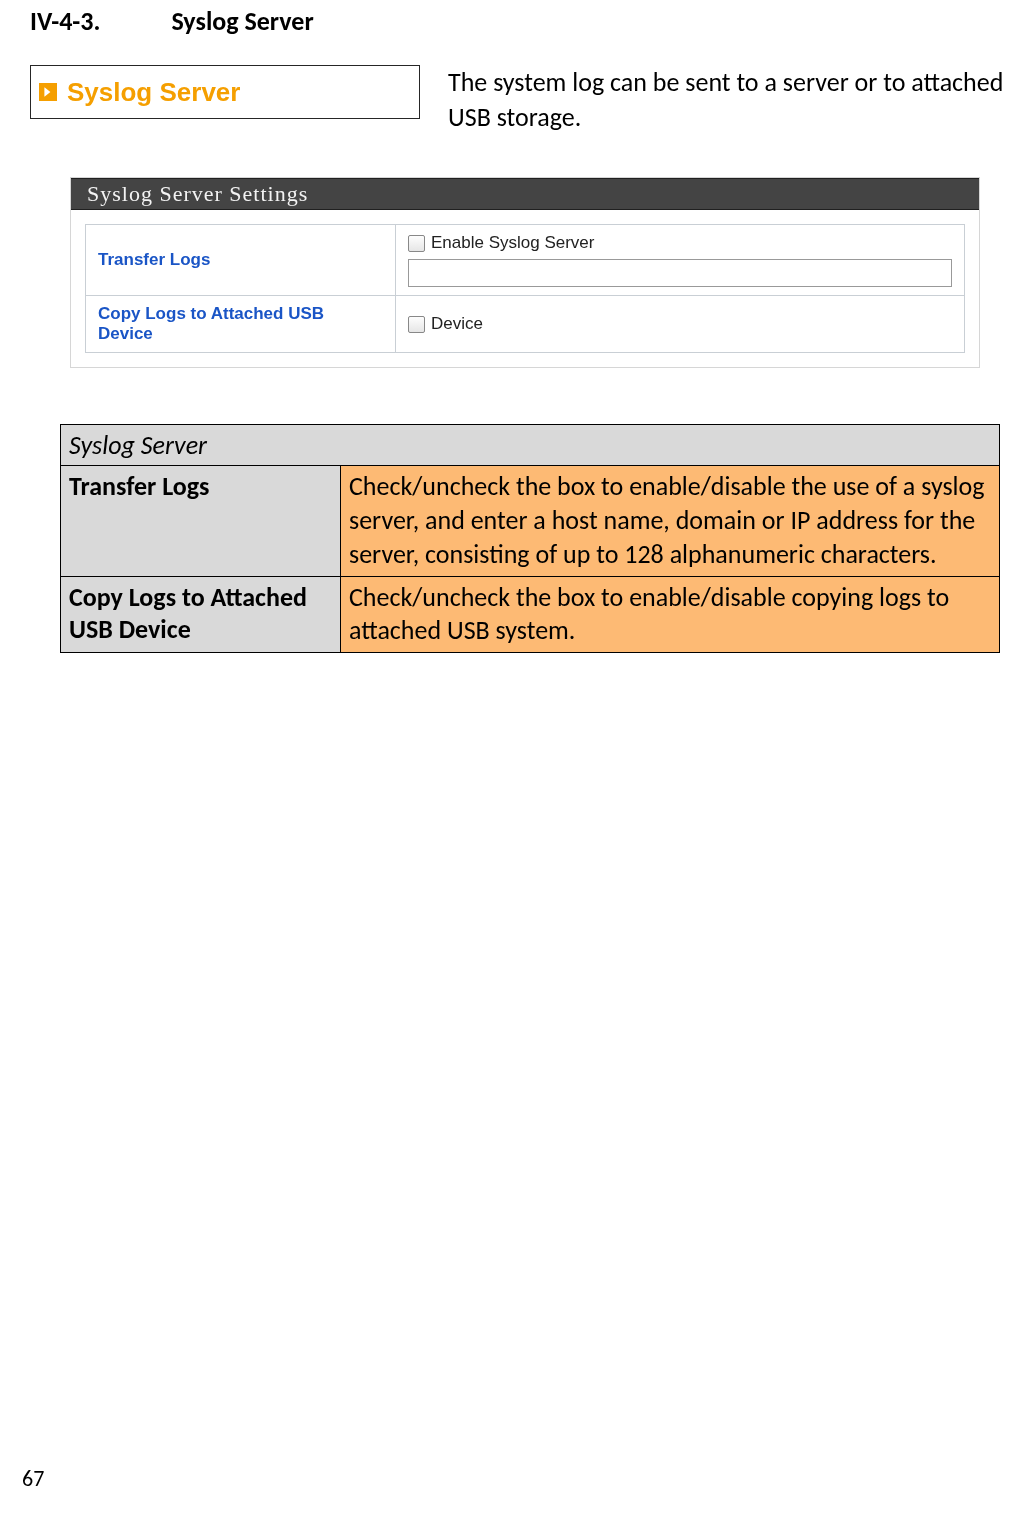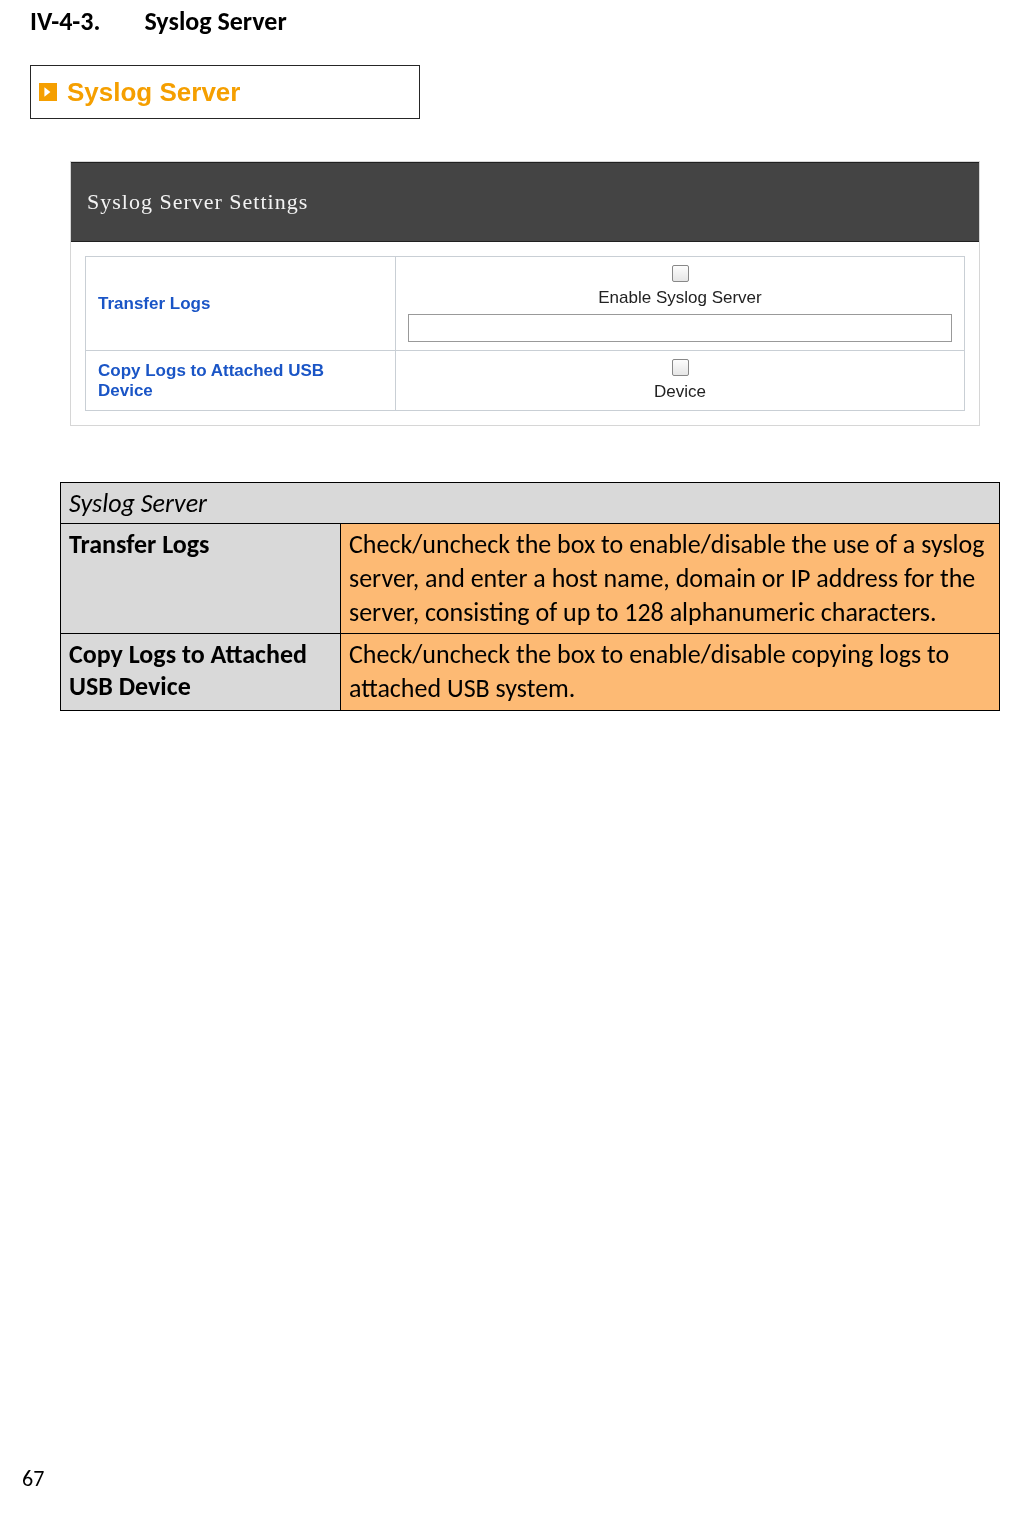--- a/index.html
+++ b/index.html
@@ -8,21 +8,21 @@
       background: #fff;
       color: #000;
       width: 1033px;
       height: 1522px;
       position: relative;
       padding: 5px 0 0 30px;
     }
     .heading-row {
       display: flex;
       align-items: baseline;
-      gap: 44px;
+      gap: 71px;
       font-size: 26px;
       font-weight: bold;
       margin-bottom: 28px;
     }
     .intro-row {
       display: flex;
       align-items: flex-start;
       gap: 28px;
       margin-bottom: 42px;
     }
@@ -64,21 +64,21 @@
       border: 1px solid #d6d6d6;
       background: #fff;
       box-shadow: 0 0 0 1px #fff inset;
       margin-bottom: 56px;
     }
     .settings-header {
       background: #444;
       color: #f3f3f3;
       font-family: Georgia, 'Times New Roman', serif;
       font-size: 22px;
-      padding: 26px 16px;
+      padding: 2px 16px;
       letter-spacing: 1px;
       border-top: 1px solid #202020;
       border-bottom: 1px solid #202020;
     }
     .settings-body {
       padding: 14px 14px;
       background: #fff;
     }
     .settings-table {
       width: 100%;
@@ -99,21 +99,20 @@
     }
     .settings-table td.value-cell {
       font-family: Arial, sans-serif;
       font-size: 17px;
       color: #222;
     }
     .cb-row {
       display: flex;
       align-items: center;
       gap: 6px;
-      flex-direction: column;
     }
     .cb {
       width: 17px;
       height: 17px;
       border: 1px solid #888;
       background: linear-gradient(#fdfdfd, #e6e6e6);
       border-radius: 2px;
       flex-shrink: 0;
     }
     .server-input {
@@ -169,20 +168,21 @@
 
 <div class="intro-row">
   <div class="badge">
     <span class="badge-arrow">
       <svg viewBox="0 0 10 10">
           <path d="M2 1 L7 5 L2 9 Z" fill="#fff"></path>
         </svg>
     </span>
     <span class="badge-text">Syslog Server</span>
   </div>
+  <div class="intro-text">The system log can be sent to a server or to attached USB storage.</div>
 </div>
 
 <div class="settings-panel">
   <div class="settings-header">Syslog Server Settings</div>
   <div class="settings-body">
     <table class="settings-table">
       <tbody>
           <tr>
         <td class="label-cell">Transfer Logs</td>
         <td class="value-cell">

